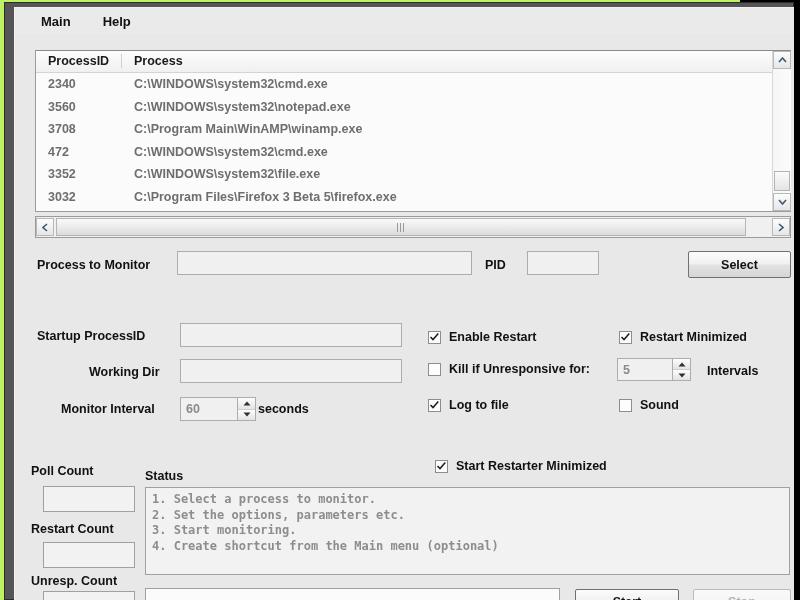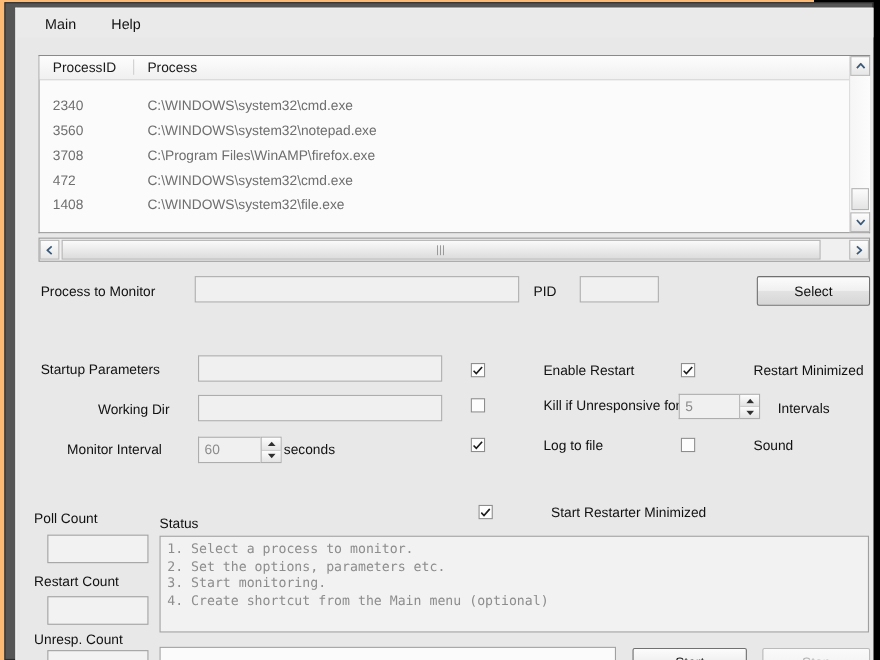--- a/index.html
+++ b/index.html
@@ -7,21 +7,22 @@
     margin: 0; padding: 0;
     width: 800px; height: 600px;
     overflow: hidden;
     background: #000;
     font-family: "Liberation Sans", sans-serif;
   }
   #app {
     position: absolute;
     left: 0; top: 0;
     width: 740px; height: 600px;
-    background: #fdba74;
+    background: #bef264;
+    font-weight: bold;
   }
   
   .window-frame {
     position: absolute;
     left: 4px; top: 2px;
     width: 790px; height: 598px;
     background: #555;
     border: 1px solid #2c2c2c;
   }
   .client {
@@ -78,21 +79,20 @@
     content: "";
     position: absolute;
     right: 0; top: 3px;
     width: 1px; height: 14px;
     background: #d0d0d0;
   }
   .lv-body {
     position: absolute;
     top: 22px; left: 0; right: 0; bottom: 0;
     overflow: hidden;
-    margin-top: 12px;
   }
   .lv-row {
     display: flex;
     height: 22.5px;
     align-items: center;
     font-size: 12.5px;
     color: #6e6e6e;
   }
   .lv-pid { width: 86px; padding-left: 12px; }
   .lv-path { padding-left: 12px; }
@@ -203,26 +203,25 @@
     display: flex; align-items: center; justify-content: center;
     font-size: 7px; color: #2f2f2f;
     border-bottom: 1px solid #cfcfcf;
   }
   .spin-b:last-child { border-bottom: none; }
 
   
   .cbx {
     position: absolute;
     display: flex;
-    align-items: flex-start;
+    align-items: center;
     font-size: 12.5px;
     color: #111;
     white-space: nowrap;
     cursor: default;
-    gap: 45px;
   }
   .cbx .box {
     width: 13px; height: 13px;
     background: #fdfdfd;
     border: 1px solid #8d8d8d;
     margin-right: 8px;
     display: flex; align-items: center; justify-content: center;
     flex: none;
   }
   .cbx .box svg { display: block; }
@@ -282,29 +281,33 @@
         <div class="lv-row">
           <div class="lv-pid">2340</div>
           <div class="lv-path">C:\WINDOWS\system32\cmd.exe</div>
         </div>
         <div class="lv-row">
           <div class="lv-pid">3560</div>
           <div class="lv-path">C:\WINDOWS\system32\notepad.exe</div>
         </div>
         <div class="lv-row">
           <div class="lv-pid">3708</div>
-          <div class="lv-path">C:\Program Files\WinAMP\firefox.exe</div>
+          <div class="lv-path">C:\Program Main\WinAMP\winamp.exe</div>
         </div>
         <div class="lv-row">
           <div class="lv-pid">472</div>
           <div class="lv-path">C:\WINDOWS\system32\cmd.exe</div>
         </div>
         <div class="lv-row">
-          <div class="lv-pid">1408</div>
+          <div class="lv-pid">3352</div>
           <div class="lv-path">C:\WINDOWS\system32\file.exe</div>
+        </div>
+        <div class="lv-row">
+          <div class="lv-pid">3032</div>
+          <div class="lv-path">C:\Program Files\Firefox 3 Beta 5\firefox.exe</div>
         </div>
       </div>
 
       <div class="vscroll">
         <div class="vtrack"></div>
         <div class="sb-btn sb-up">
           <svg width="9" height="6" viewBox="0 0 9 6">
                 <path d="M1 5 L4.5 1 L8 5" stroke="#3c5a78" stroke-width="1.6" fill="none"></path>
               </svg>
         </div>
@@ -332,21 +335,21 @@
             </svg>
       </div>
     </div>
 
     <div class="lbl" style="left:22px; top:250px;">Process to Monitor</div>
     <div class="tbox" style="left:162px; top:243px; width:295px; height:24px;"></div>
     <div class="lbl" style="left:470px; top:250px;">PID</div>
     <div class="tbox" style="left:512px; top:243px; width:72px; height:24px;"></div>
     <div class="btn" style="left:673px; top:243px; width:103px; height:27px;">Select</div>
 
-    <div class="lbl" style="left:22px; top:321px;">Startup Parameters</div>
+    <div class="lbl" style="left:22px; top:321px;">Startup ProcessID</div>
     <div class="tbox" style="left:165px; top:315px; width:222px; height:24px;"></div>
 
     <div class="lbl" style="left:74px; top:357px;text-align:right;">Working Dir</div>
     <div class="tbox" style="left:165px; top:351px; width:222px; height:24px;"></div>
 
     <div class="lbl" style="left:46px; top:394px;">Monitor Interval</div>
     <div class="spin-wrap" style="left:165px; top:389px; height:24px;">
       <div class="spin-text" style="width:57px;">60</div>
       <div class="spin-btns">
         <div class="spin-b">

